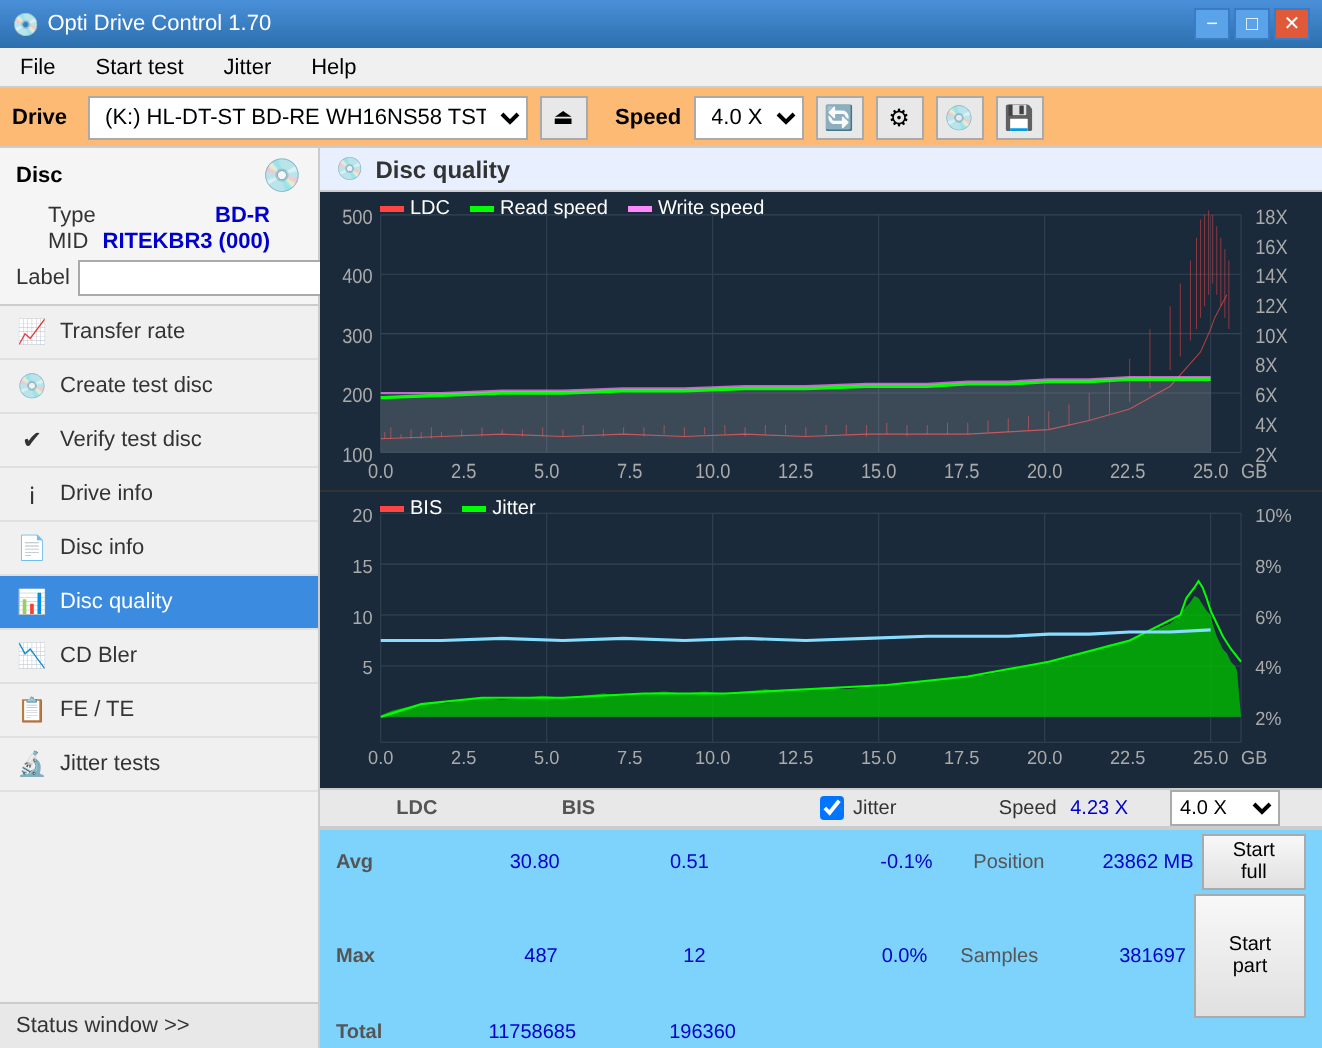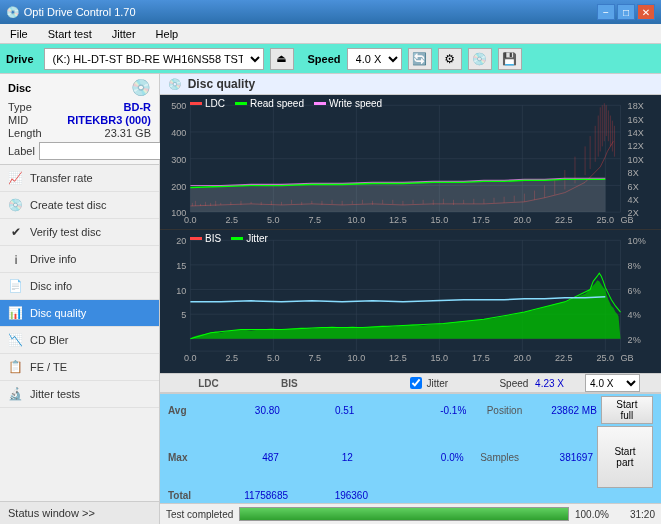--- a/index.html
+++ b/index.html
@@ -31,21 +31,21 @@
       display: flex;
       align-items: center;
       padding: 2px 4px;
       height: 20px;
       gap: 8px;
     }
     .menu-item { padding: 1px 6px; font-size: 11px; cursor: pointer; }
 
     
     .drive-toolbar {
-      background: #5eead4;
+      background: #fdba74;
       border-bottom: 1px solid #ccc;
       display: flex;
       align-items: center;
       padding: 3px 6px;
       height: 30px;
       gap: 6px;
     }
     .drive-label { font-size: 11px; font-weight: bold; margin-right: 4px; }
     .drive-select {
       background: white;
@@ -91,21 +91,21 @@
       background: #f5f5f5;
       border-bottom: 1px solid #ccc;
       padding: 4px 8px;
     }
     .disc-panel-header {
       display: flex; align-items: center; justify-content: space-between;
       margin-bottom: 4px;
     }
     .disc-panel-title { font-size: 11px; font-weight: bold; }
     .disc-icon { font-size: 16px; color: #555; }
-    .disc-field { display: flex; justify-content: space-between; font-size: 11px; margin: 1px 0; }
+    .disc-field { display: flex; justify-content: space-between; font-size: 11px; margin: 1px 16px; }
     .disc-field-label { color: #333; }
     .disc-field-value { color: #0000cc; font-weight: bold; }
     .disc-field-value.normal { color: #333; font-weight: normal; }
     .label-row { display: flex; align-items: center; gap: 4px; margin-top: 3px; }
     .label-input {
       flex: 1; height: 18px; border: 1px solid #aaa; padding: 1px 3px; font-size: 10px;
     }
     .label-btn {
       width: 20px; height: 18px; background: #e8e8e8; border: 1px solid #aaa;
       display: flex; align-items: center; justify-content: center; cursor: pointer;
@@ -283,24 +283,20 @@
         <span class="disc-panel-title">Disc</span>
         <span class="disc-icon">💿</span>
       </div>
       <div class="disc-field">
         <span class="disc-field-label">Type</span>
         <span class="disc-field-value">BD-R</span>
       </div>
       <div class="disc-field">
         <span class="disc-field-label">MID</span>
         <span class="disc-field-value">RITEKBR3 (000)</span>
-      </div>
-      <div class="disc-field">
-        <span class="disc-field-label">Length</span>
-        <span class="disc-field-value normal">23.31 GB</span>
       </div>
       <div class="label-row">
         <span class="disc-field-label">Label</span>
         <input class="label-input" type="text" value="" style="">
         <div class="label-btn">✏</div>
       </div>
     </div>
 
     <div class="nav-section">
       <div class="nav-item">
@@ -588,24 +584,16 @@
         <span class="bs-cell bs-value-blue">381697</span>
         <button class="action-btn" style="font-size:10px; padding:19px 8px; margin-left:4px;">Start part</button>
       </div>
       <div class="bottom-stats-row">
         <span class="bs-label">Total</span>
         <span class="bs-cell bs-value-blue">11758685</span>
         <span class="bs-cell bs-value-blue">196360</span>
       </div>
     </div>
 
-    <div class="progress-container">
-      <span class="status-text">Test completed</span>
-      <div class="progress-bar-bg">
-        <div class="progress-bar-fill" style="width:100%;"></div>
-      </div>
-      <span class="progress-text">100.0%</span>
-      <span class="time-text">31:20</span>
-    </div>
 
   </div>
 
 </div>
 
 </body></html>

